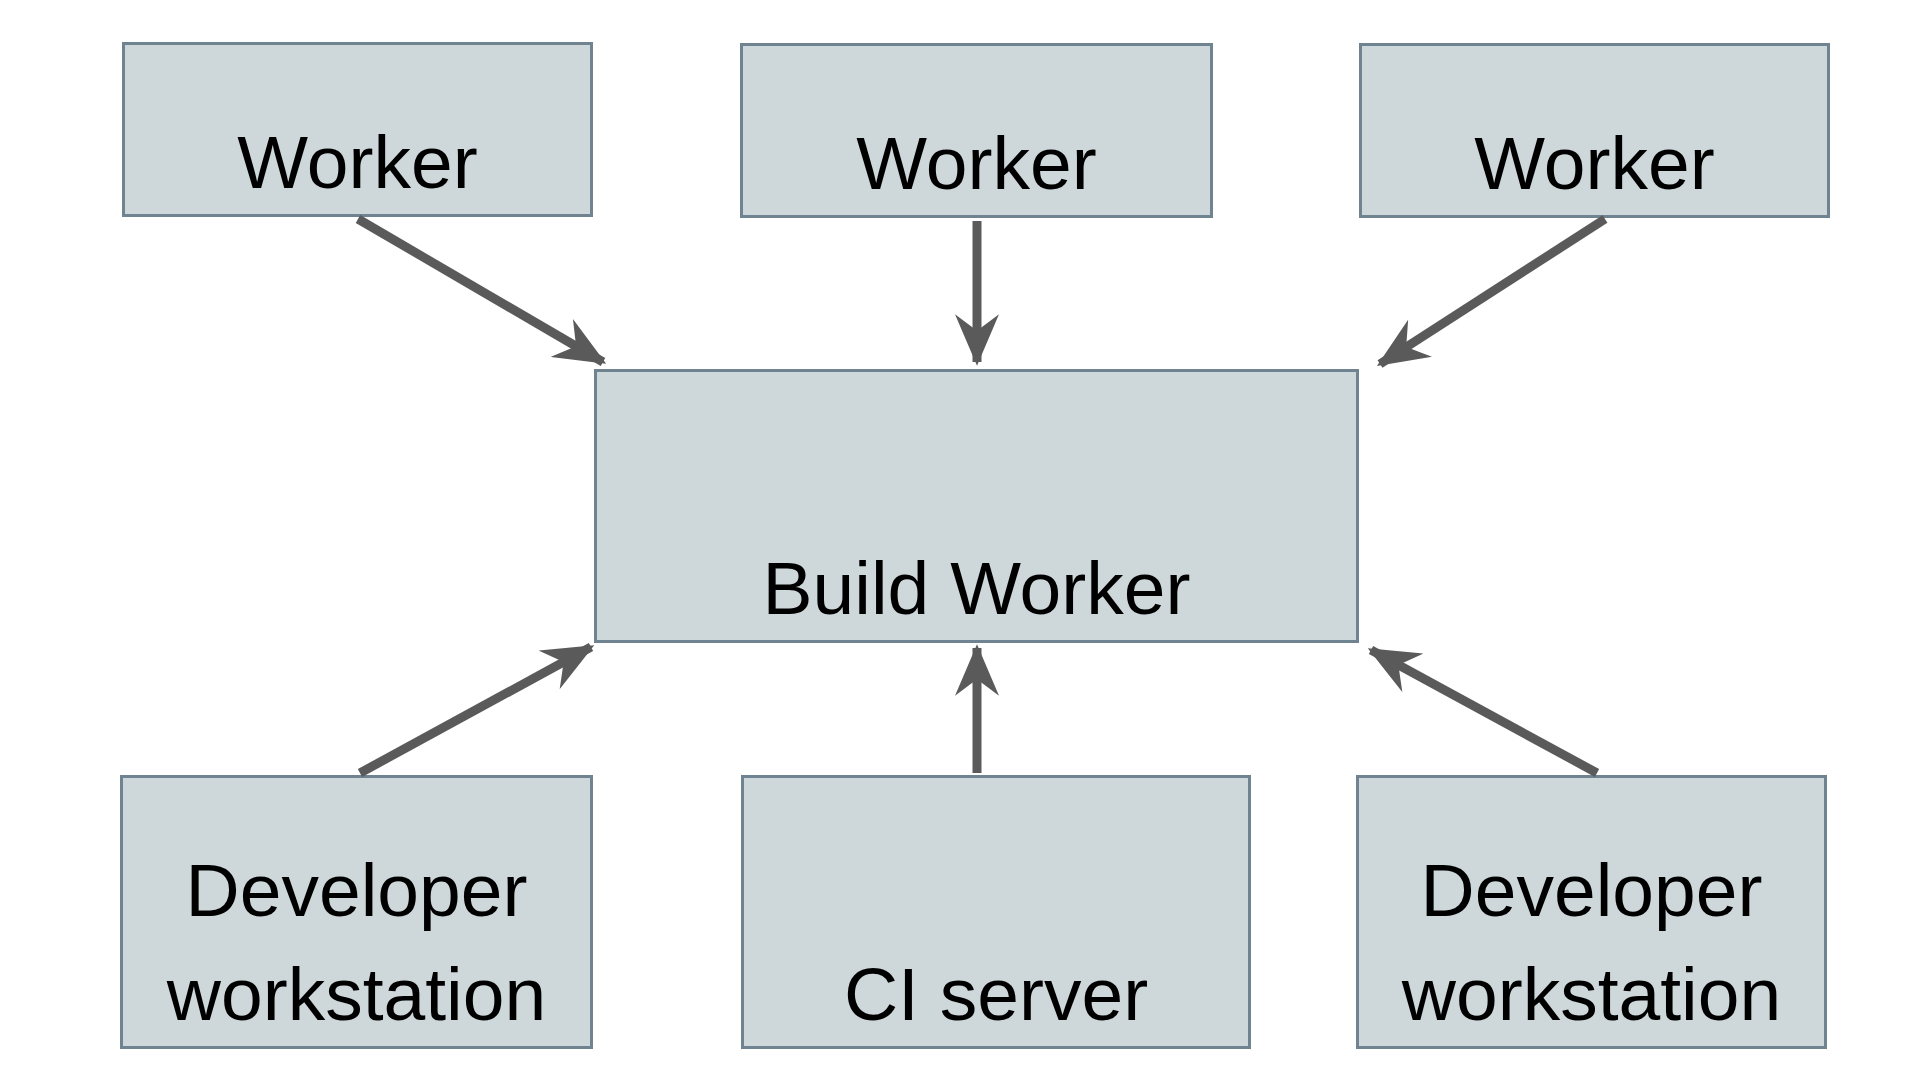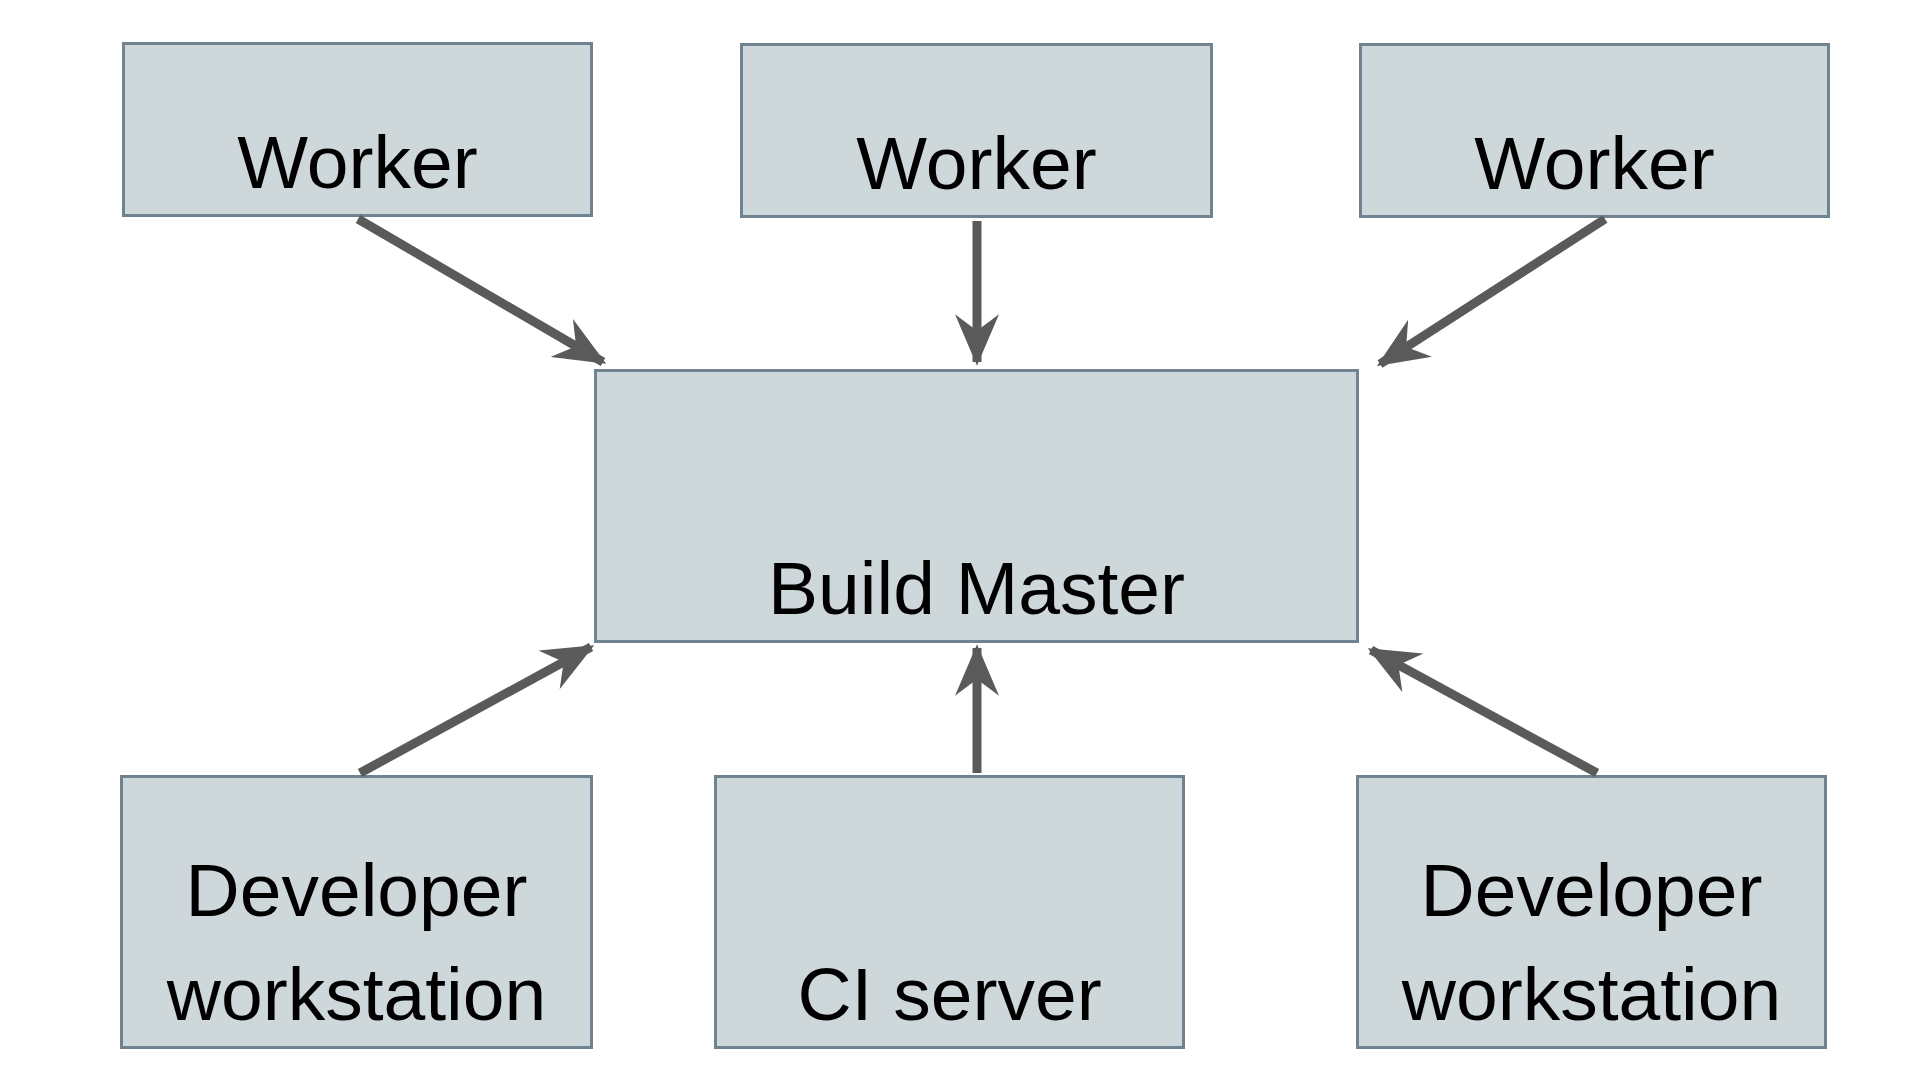--- a/index.html
+++ b/index.html
@@ -32,21 +32,21 @@
   .node .label { display: block; padding: 0 10px; }
 
   
   .node-worker-1 { left: 122px; top: 42px;  width: 471px; height: 175px; }
   .node-worker-2 { left: 740px; top: 43px;  width: 473px; height: 175px; }
   .node-worker-3 { left: 1359px; top: 43px; width: 471px; height: 175px; }
   
   .node-build-master { left: 594px; top: 369px; width: 765px; height: 274px; }
   
   .node-dev-left  { left: 120px;  top: 775px; width: 473px; height: 274px; }
-  .node-ci-server { left: 714px;  top: 775px; width: 471px; height: 274px; }
+  .node-ci-server { left: 741px;  top: 775px; width: 510px; height: 274px; }
   .node-dev-right { left: 1356px; top: 775px; width: 471px; height: 274px; }
 
   .edges-layer {
     position: absolute;
     left: 0; top: 0;
     width: 1910px;
     height: 1090px;
     pointer-events: none;
   }
   .edges-layer line {
@@ -68,21 +68,21 @@
 
   <div class="node node-worker-2">
     <span class="label">Worker</span>
   </div>
 
   <div class="node node-worker-3">
     <span class="label">Worker</span>
   </div>
 
   <div class="node node-build-master">
-    <span class="label">Build Master</span>
+    <span class="label">Build Worker</span>
   </div>
 
   <div class="node node-dev-left">
     <span class="label">Developer workstation</span>
   </div>
 
   <div class="node node-ci-server">
     <span class="label">CI server</span>
   </div>
 

